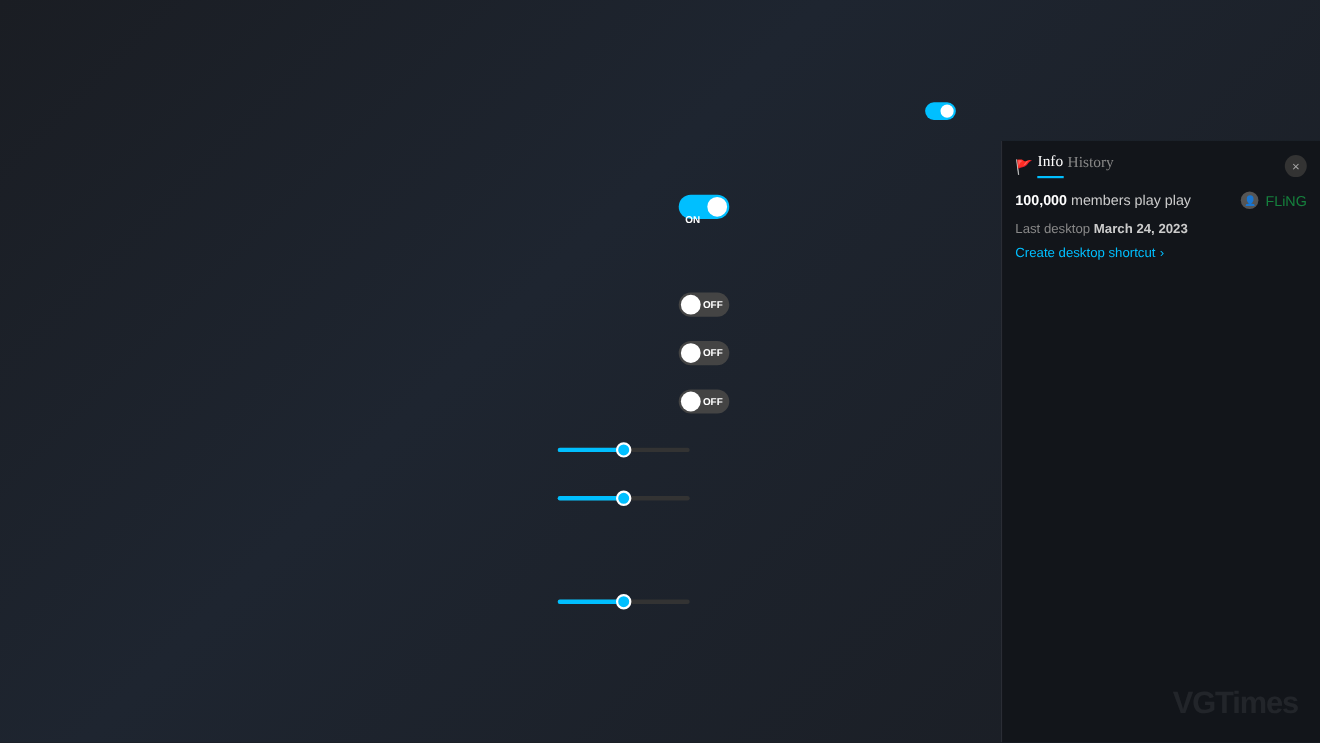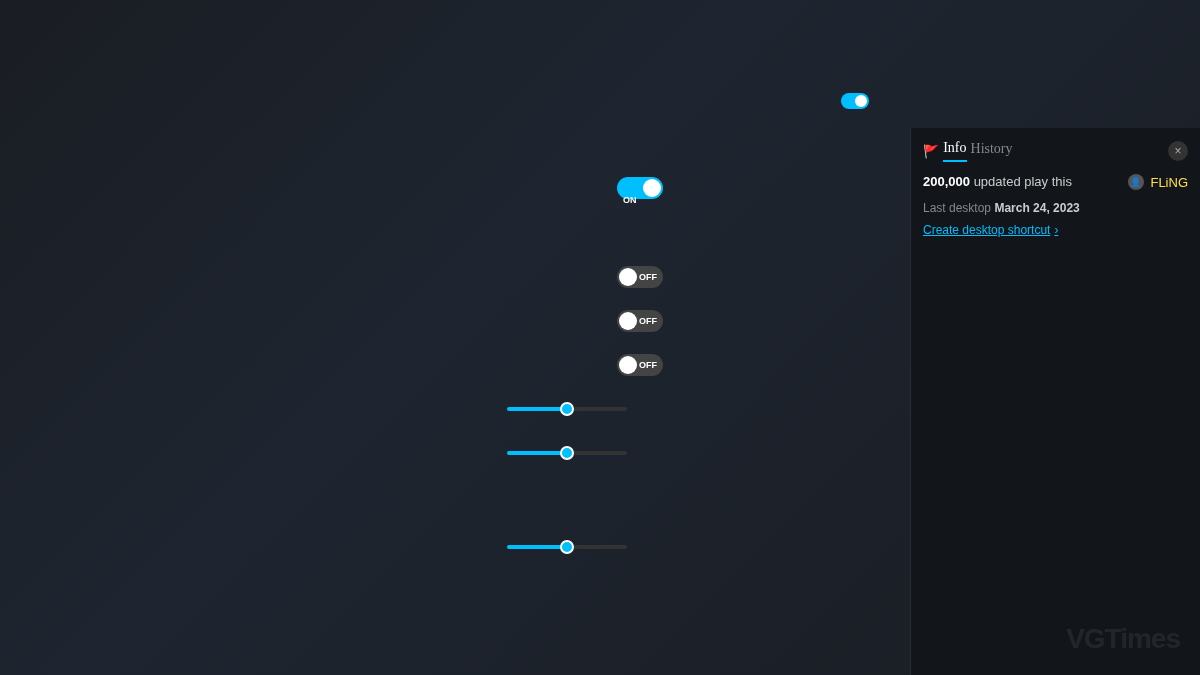--- a/index.html
+++ b/index.html
@@ -518,41 +518,40 @@
       width: 16px; height: 16px;
       background: #555;
       border-radius: 50%;
       display: flex; align-items: center; justify-content: center;
       font-size: 9px;
       color: #aaa;
     }
 
     .author-name {
       font-size: 13px;
-      color: #fde047;
+      color: #15803d;
     }
 
     .updated-text {
       font-size: 12px;
       color: #888;
       margin-top: 6px;
       clear: both;
     }
 
     .updated-text strong { color: #ccc; }
 
     .shortcut-link {
       font-size: 12px;
       color: #00BFFF;
       cursor: pointer;
       margin-top: 8px;
       display: flex;
       align-items: center;
       gap: 4px;
-      text-decoration: underline;
     }
 
     
     .shortcuts-col {
       width: 235px;
       background: #1a1d23;
       border-left: 1px solid #22252e;
       overflow-y: auto;
       padding: 4px 0;
       flex-shrink: 0;
@@ -888,22 +887,22 @@
         <div style="display:flex;align-items:center;gap:4px;">
           <span style="color:#888;font-size:13px;">🚩</span>
           <span class="info-tab active">Info</span>
           <span class="info-tab">History</span>
         </div>
         <div class="close-panel-btn">×</div>
       </div>
 
       <div style="display:flex;justify-content:space-between;align-items:flex-start;">
         <div class="members-text">
-          <strong>200,000</strong>
-          <span> </span><span>updated play this</span>
+          <strong>100,000</strong>
+          <span> </span><span>members play play</span>
         </div>
         <div class="author-row">
           <div class="author-icon">👤</div>
           <span class="author-name">FLiNG</span>
         </div>
       </div>
 
       <div class="updated-text">
         <span>Last desktop</span>
         <strong>March 24, 2023</strong>

